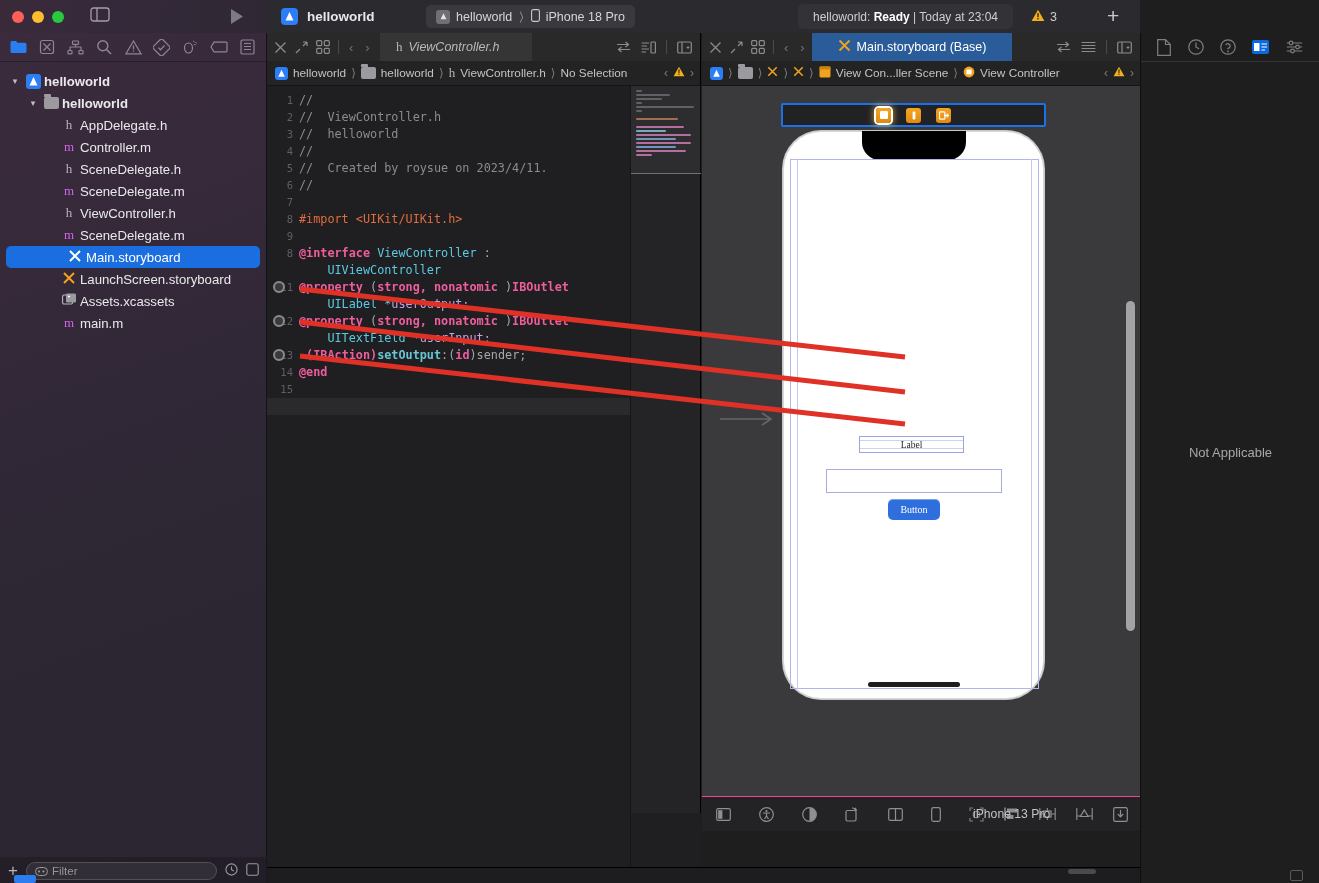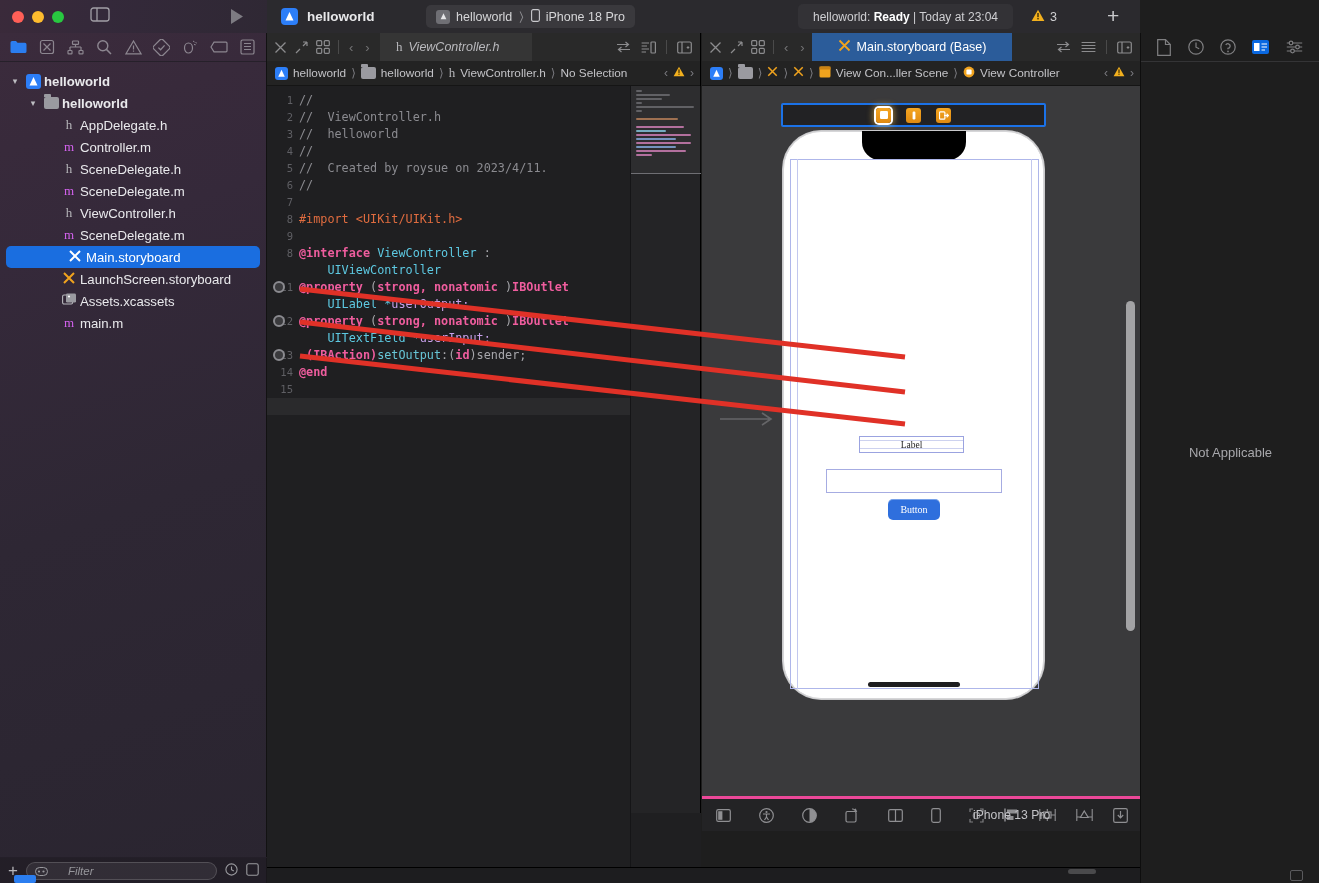--- a/index.html
+++ b/index.html
@@ -110,21 +110,21 @@
     display:flex;align-items:center;justify-content:center;color:#fff;font-size:10px;font-weight:700;
   }
   .nav-filter-bar {
     position: absolute; left: 0; bottom: 0; width: 267px; height: 26px;
     background: rgba(30,26,34,.6); display: flex; align-items: center; padding: 0 8px; gap: 8px;
     border-top: 1px solid #241f29;
   }
   .filter-input {
     flex: 1; height: 18px; border-radius: 9px; background: rgba(255,255,255,.07);
     border: 1px solid rgba(255,255,255,.16); display: flex; align-items: center;
-    padding: 4px 8px; gap: 20px; font-style: italic;
+    padding: 4px 8px; gap: 4px;
   }
   .filter-ph { color: #96969b; font-size: 11.5px; }
 
   
   .editor-area {
     position: absolute; left: 267px; top: 33px; width: 873px; height: 850px;
     background: #1e1e1e;
   }
   .pane { position: absolute; top: 0; height: 850px; }
   .pane-code { left: 0; width: 434px; border-right: 1px solid #000; }
@@ -172,21 +172,21 @@
   }
   .cl { height: 17px; }
   .cl.cur-line { background: #2a2a2c; margin-left: -32px; padding-left: 32px; }
   .c-cmt { color: #8b8b90; }
   .c-pre { color: #e06c3f; }
   .c-kw  { color: #ef5d9e; font-weight: 700; }
   .c-typ { color: #5dc9e2; }
   .c-id  { color: #a6a6ab; }
   .c-attr{ color: #ef5d9e; font-weight: 700; }
   .c-prop{ color: #c7a0ea; }
-  .c-fn  { color: #67c5d6; }
+  .c-fn  { color: #67c5d6; font-weight: bold; }
   .minimap {
     position: absolute; right: 0; top: 0; width: 70px; height: 797px;
     background: #242426; border-left: 1px solid #151517;
   }
   .mm-inner { position: relative; width: 70px; height: 797px; padding: 4px 5px; }
   .mm-bar { height: 2px; margin-bottom: 2px; border-radius: 1px; }
   .mm-view {
     position: absolute; left: 0; top: 0; width: 70px; height: 88px;
     background: rgba(255,255,255,.045); border-bottom: 1px solid #6f6f74;
   }
@@ -249,21 +249,21 @@
     position: absolute; right: 5px; top: 215px; width: 9px; height: 330px;
     background: #a3a3a5; border-radius: 5px;
   }
   .canvas-hscroll {
     position: absolute; left: 136px; bottom: 4px; width: 175px; height: 8px;
     background: #a3a3a5; border-radius: 4px;
   }
   .canvas-bottombar {
     position: absolute; left: 0; bottom: 0; width: 438px; height: 35px;
     background: #232325; display: flex; align-items: center; padding: 0 14px; gap: 28px;
-    border-top: 3px solid #ec4899;
+    border-top: 1px solid #ec4899;
   }
   .cb-ic { opacity: .68; display: flex; align-items: center; }
   .cb-device { color: #c4c4c8; font-size: 12.2px; margin-left: 4px; }
   .cb-right { position: absolute; right: 12px; display: flex; align-items: center; gap: 20px; }
 
   
   .inspector {
     position: absolute; right: 0; top: 33px; width: 179px; height: 850px;
     background: #1e1e1e; border-left: 1px solid #0e0e0e;
   }

